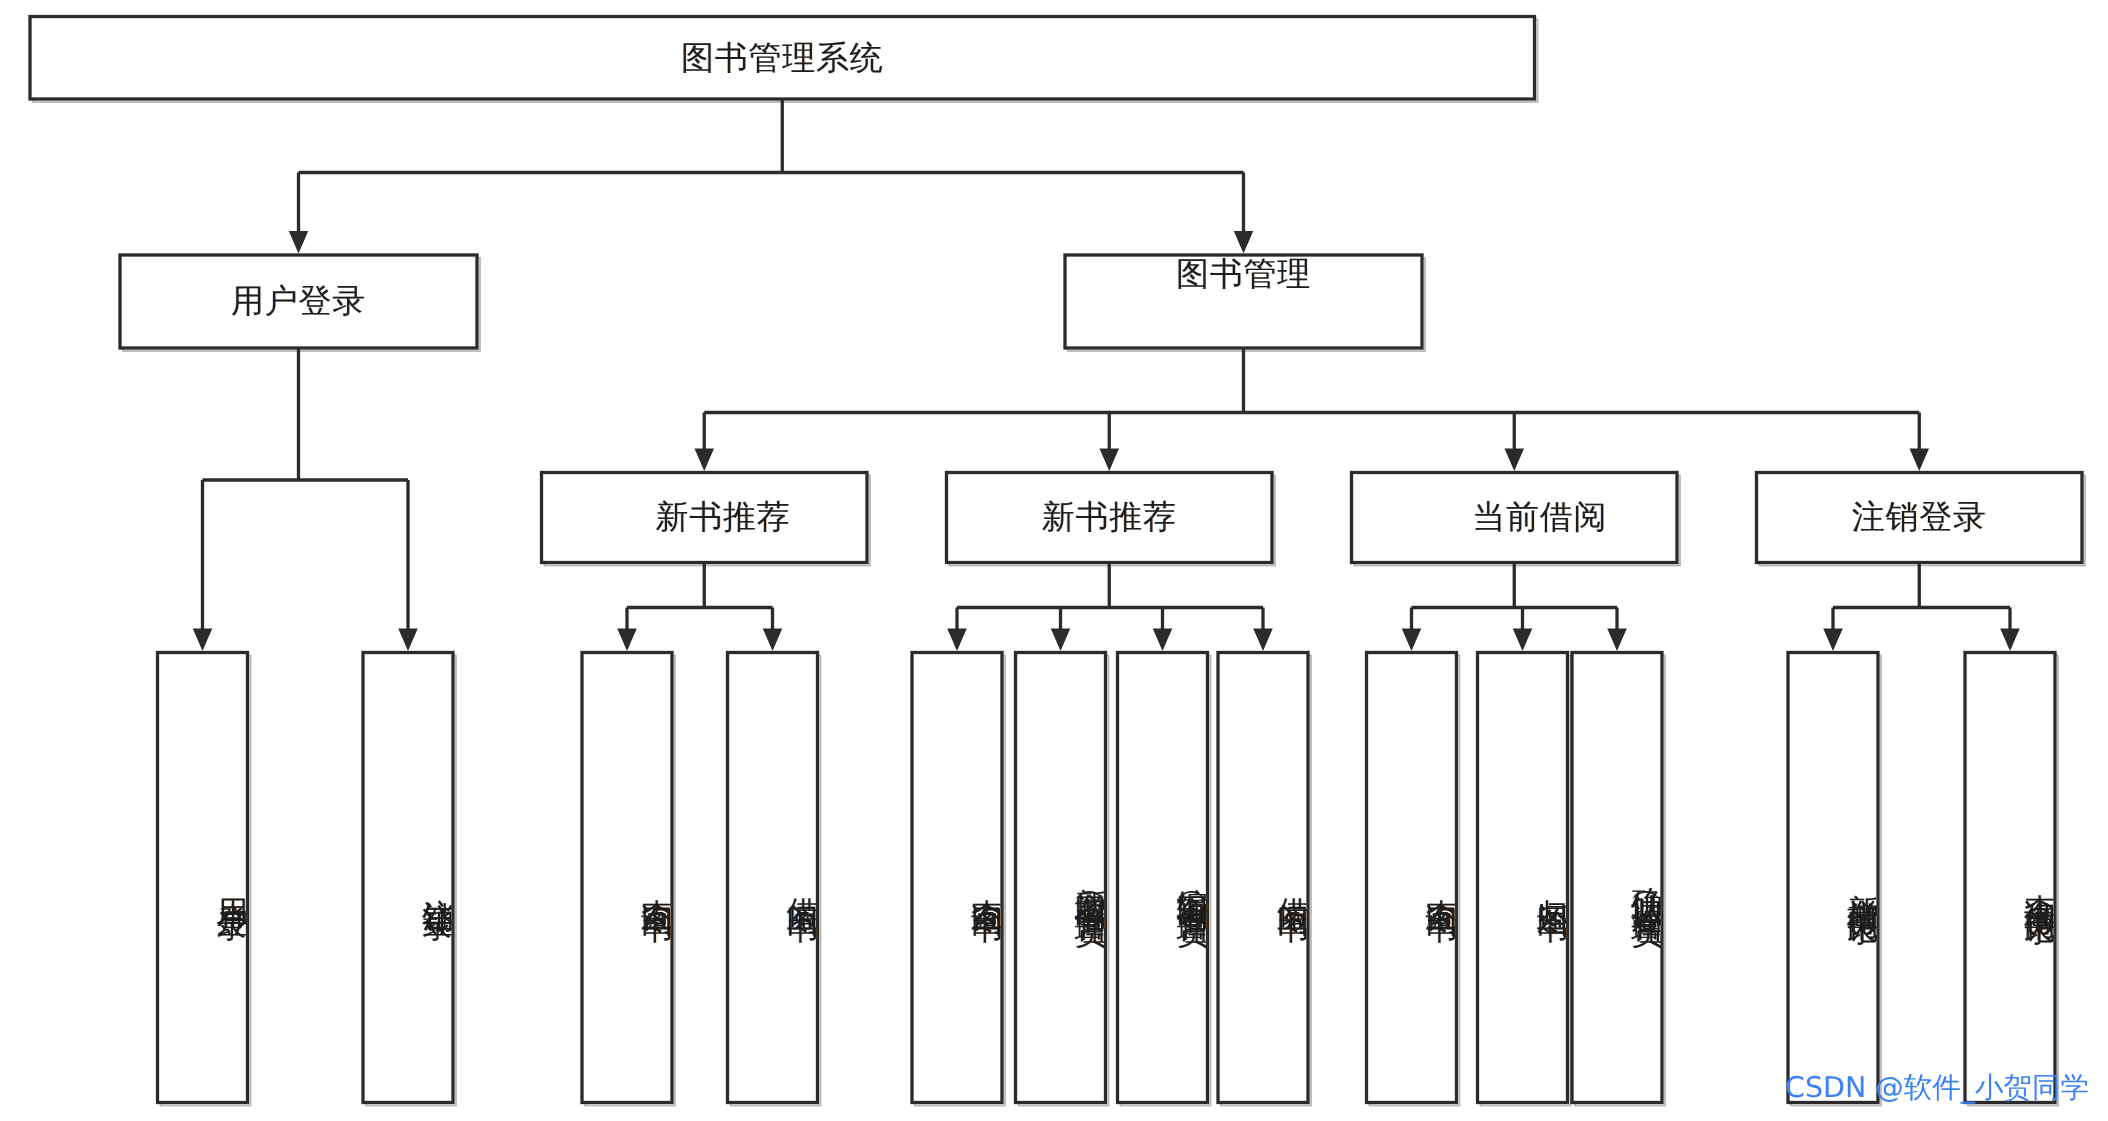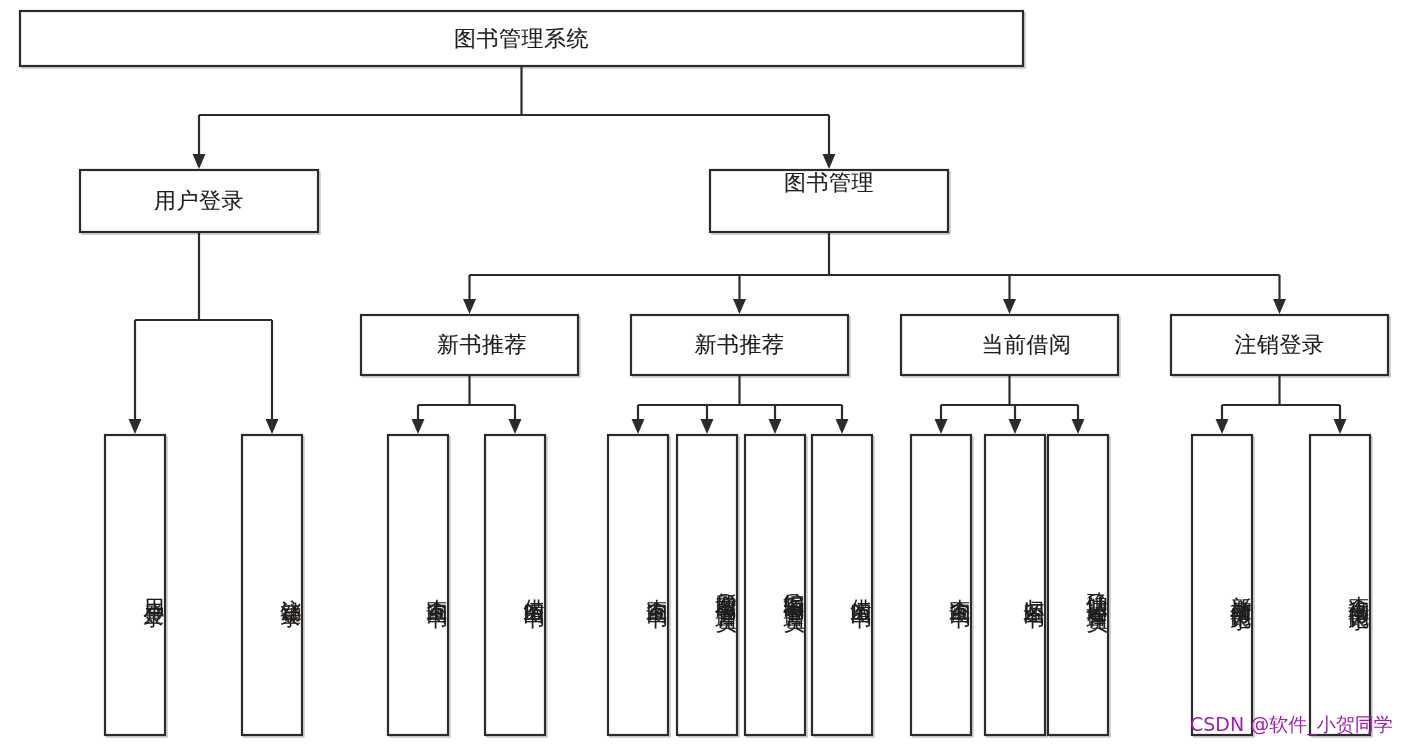--- a/index.html
+++ b/index.html
@@ -70,21 +70,21 @@
     font-size: 21px;
     letter-spacing: 3px;
     padding-top: 6px;
     box-sizing: border-box;
   }
   .watermark {
     position: absolute;
     left: 1190px;
     top: 712px;
     font-size: 19px;
-    color: #a21caf;
+    color: #3b82f6;
     font-family: "DejaVu Sans", "Liberation Sans", sans-serif;
     white-space: nowrap;
     pointer-events: none;
   }
 </style>
 </head>
 <body>
 
 <div id="diagram-root">
 

